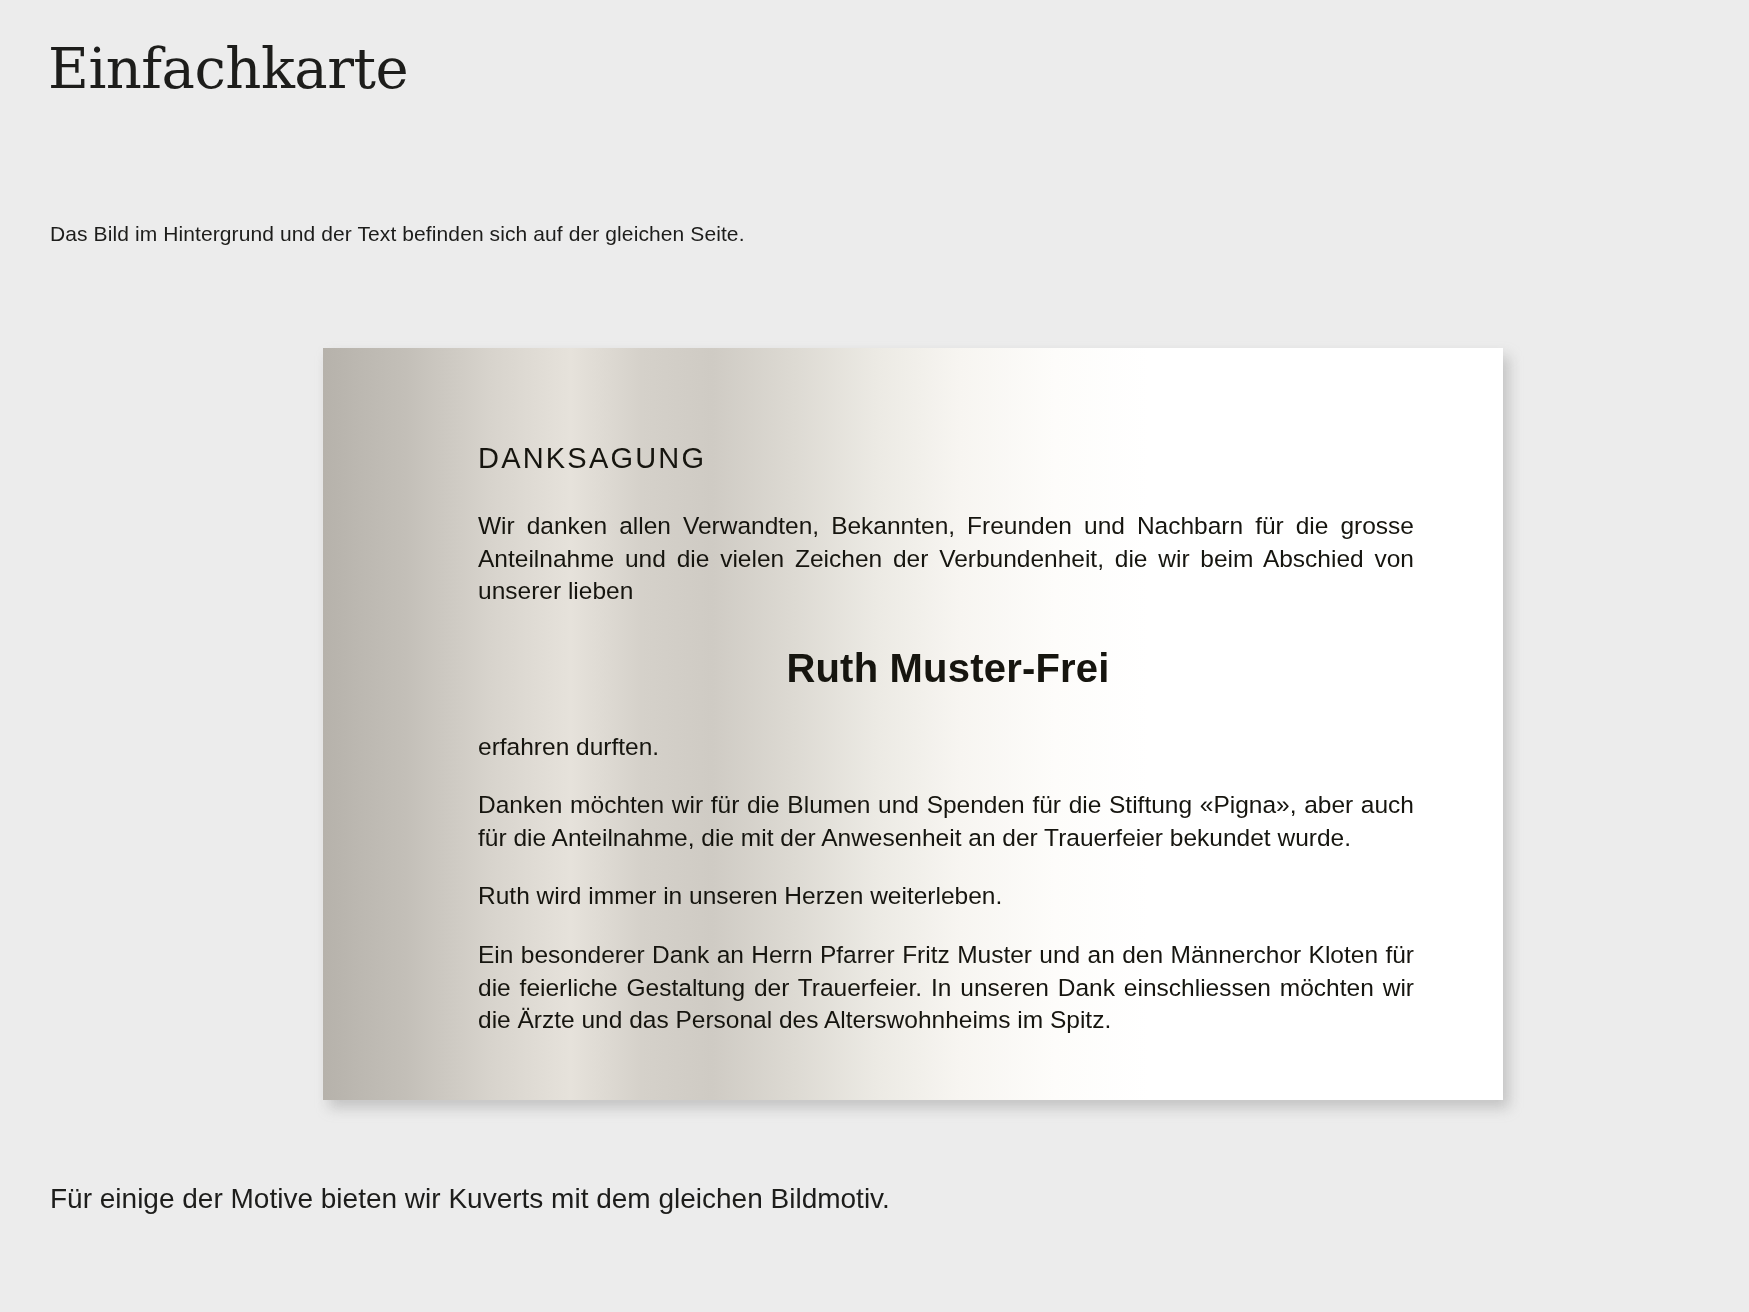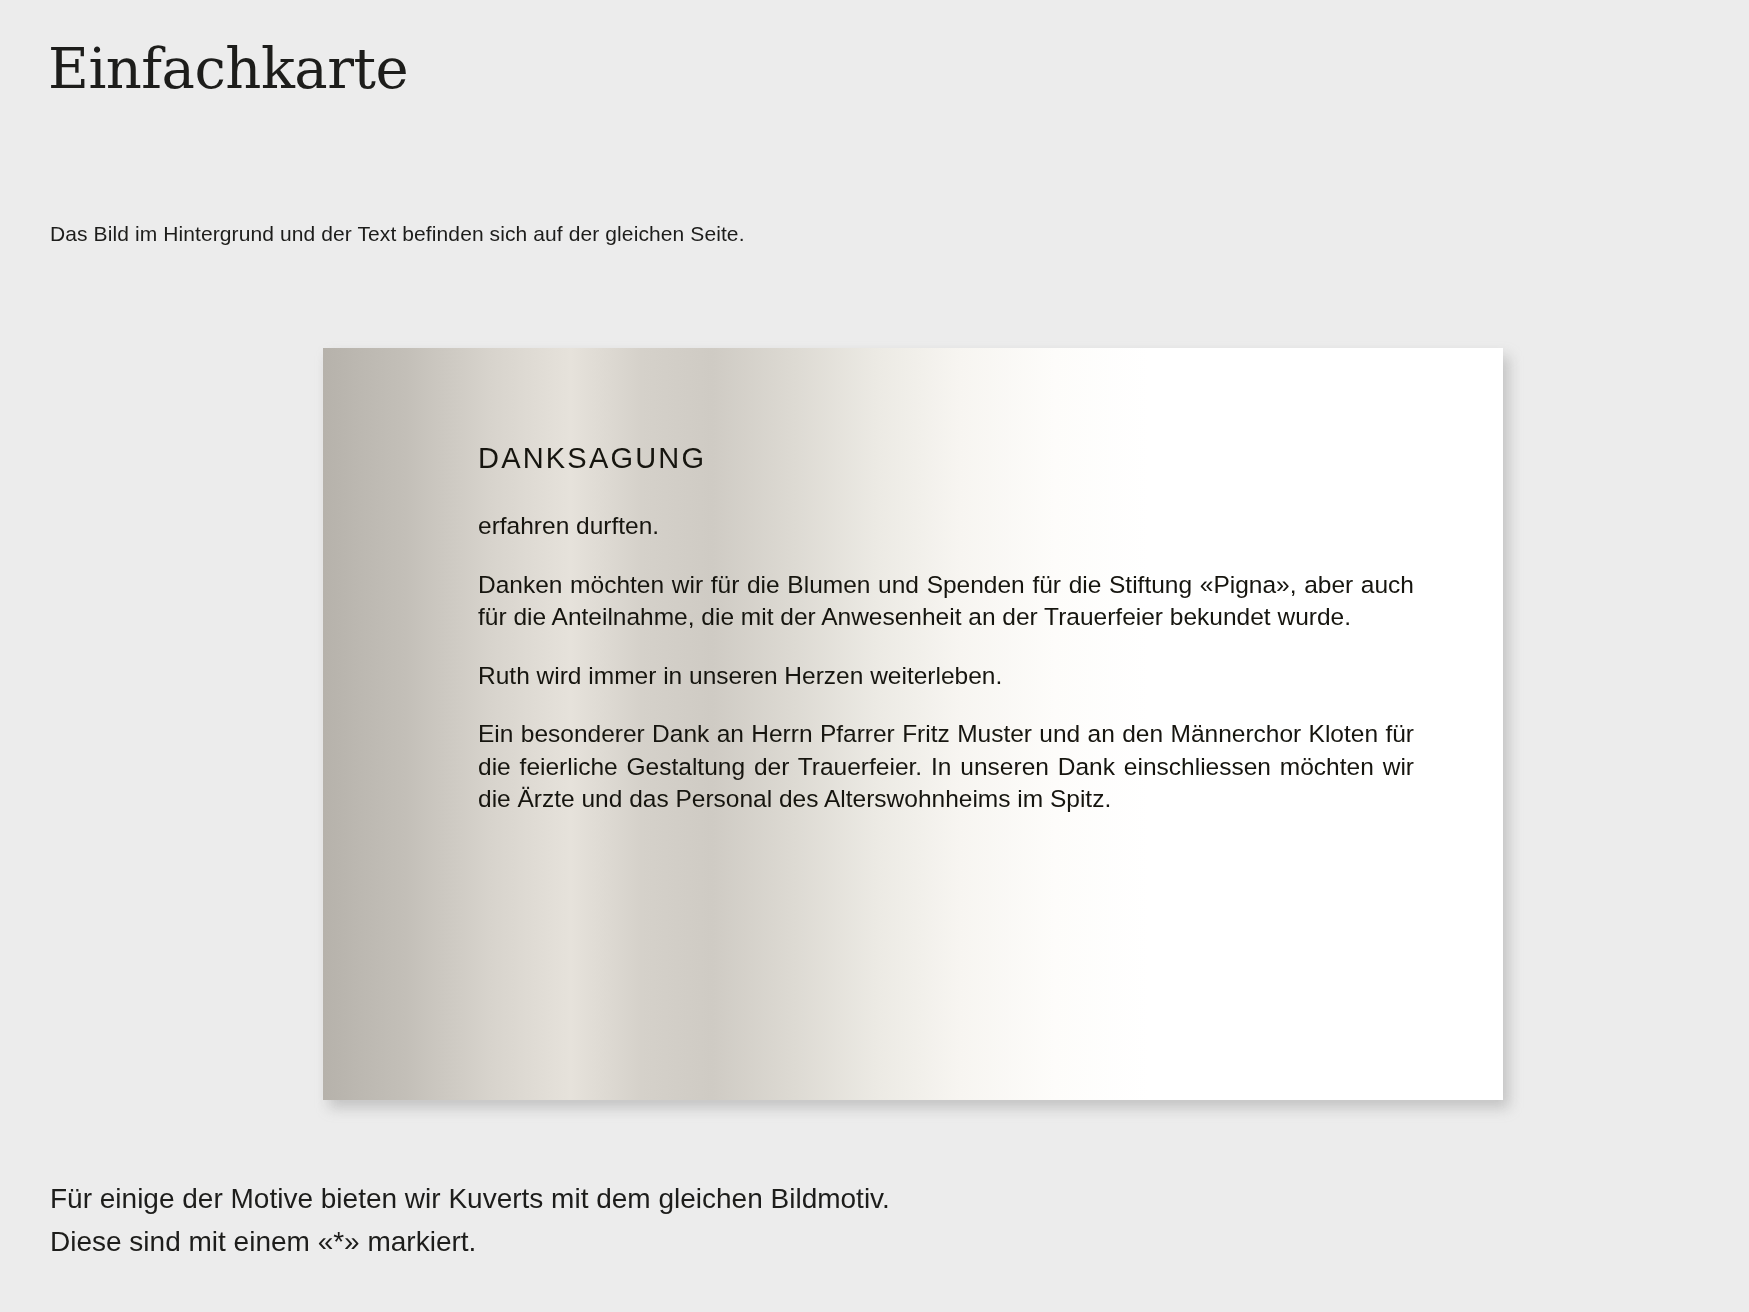--- a/index.html
+++ b/index.html
@@ -128,25 +128,26 @@
 
 <div class="page-title">Einfachkarte</div>
 
 <div class="intro-text">Das Bild im Hintergrund und der Text befinden sich auf der gleichen Seite.</div>
 
 <div class="card-wrap">
   <div class="card-shadow"></div>
   <div class="card">
     <div class="card-inner">
       <div class="danksagung">DANKSAGUNG</div>
+      <p class="para">Wir danken allen Verwandten, Bekannten, Freunden und Nachbarn für die grosse Anteilnahme und die vielen Zeichen der Verbundenheit, die wir beim Abschied von unserer lieben</p>
+      <div class="name">Ruth Muster-Frei</div>
       <p class="para nojust">erfahren durften.</p>
       <p class="para">Danken möchten wir für die Blumen und Spenden für die Stiftung «Pigna», aber auch für die Anteilnahme, die mit der Anwesenheit an der Trauerfeier bekundet wurde.</p>
       <p class="para nojust">Ruth wird immer in unseren Herzen weiterleben.</p>
       <p class="para">Ein besonderer Dank an Herrn Pfarrer Fritz Muster und an den Männerchor Kloten für die feierliche Gestaltung der Trauerfeier. In unseren Dank einschliessen möchten wir die Ärzte und das Personal des Alterswohnheims im Spitz.</p>
 
     </div>
   </div>
 </div>
 
 <div class="bottom-text">
   <div>Für einige der Motive bieten wir Kuverts mit dem gleichen Bildmotiv.</div>
-  <div>Diese sind mit einem «*» markiert.</div>
 </div>
 
 </body></html>

